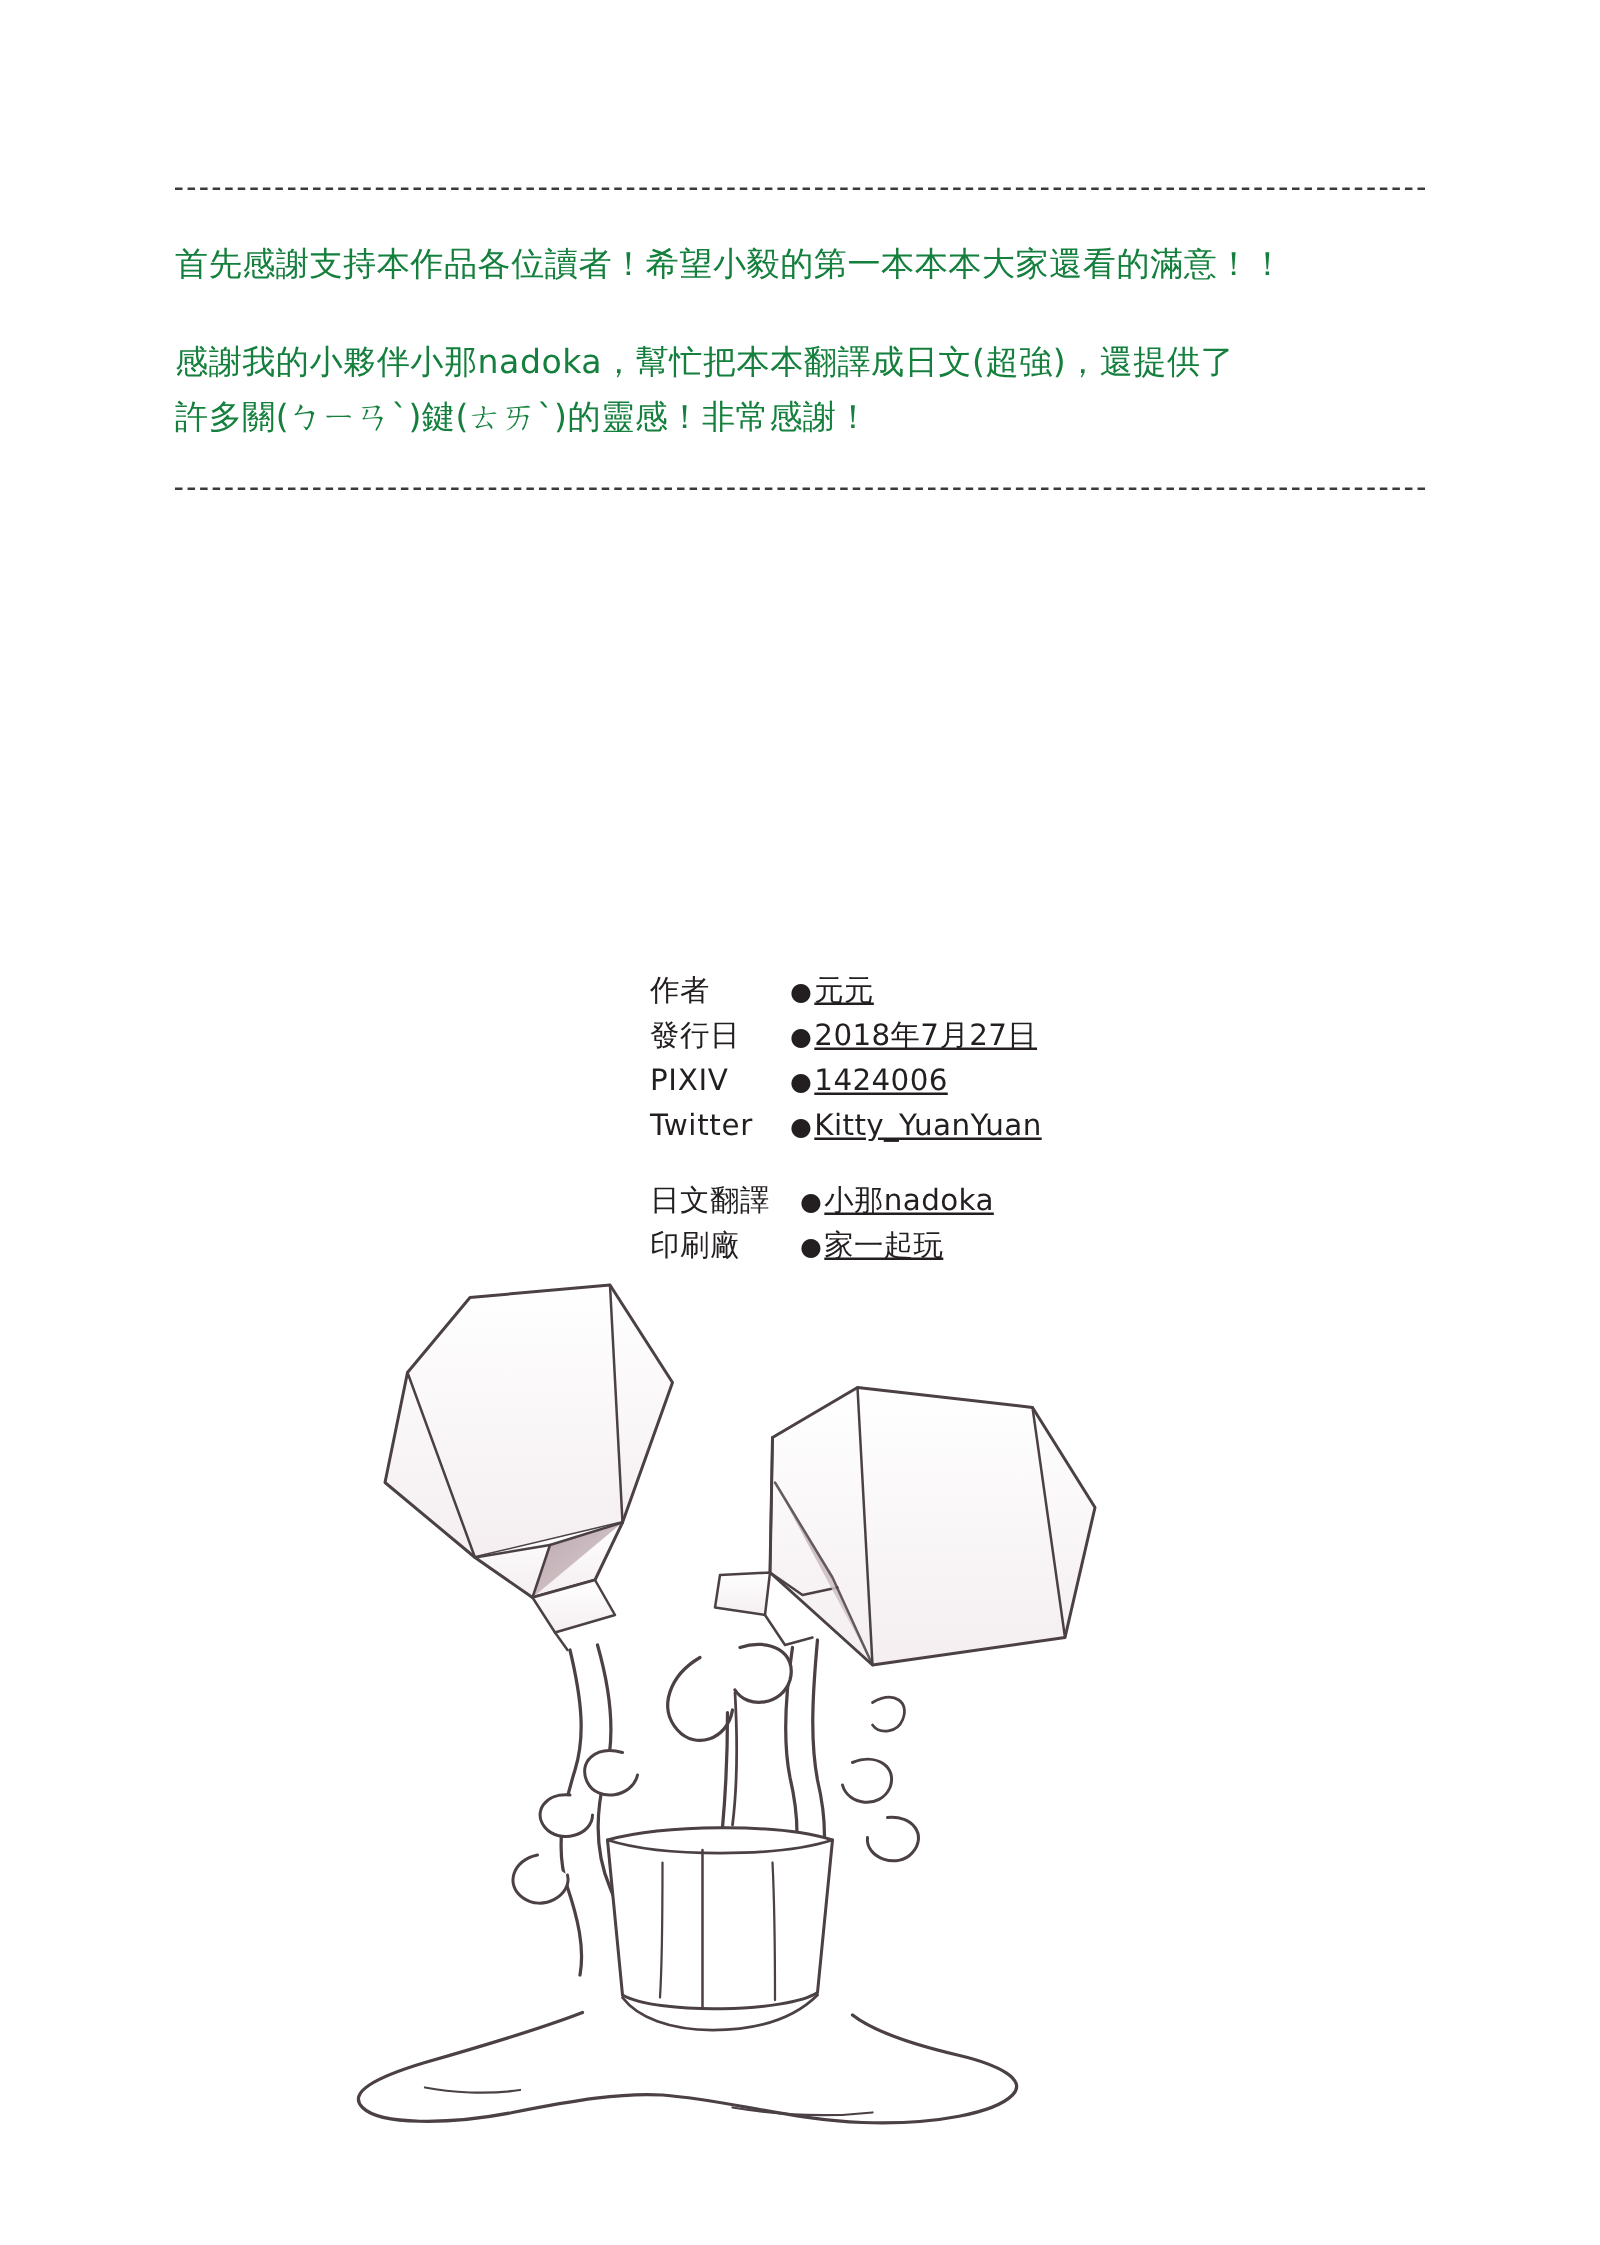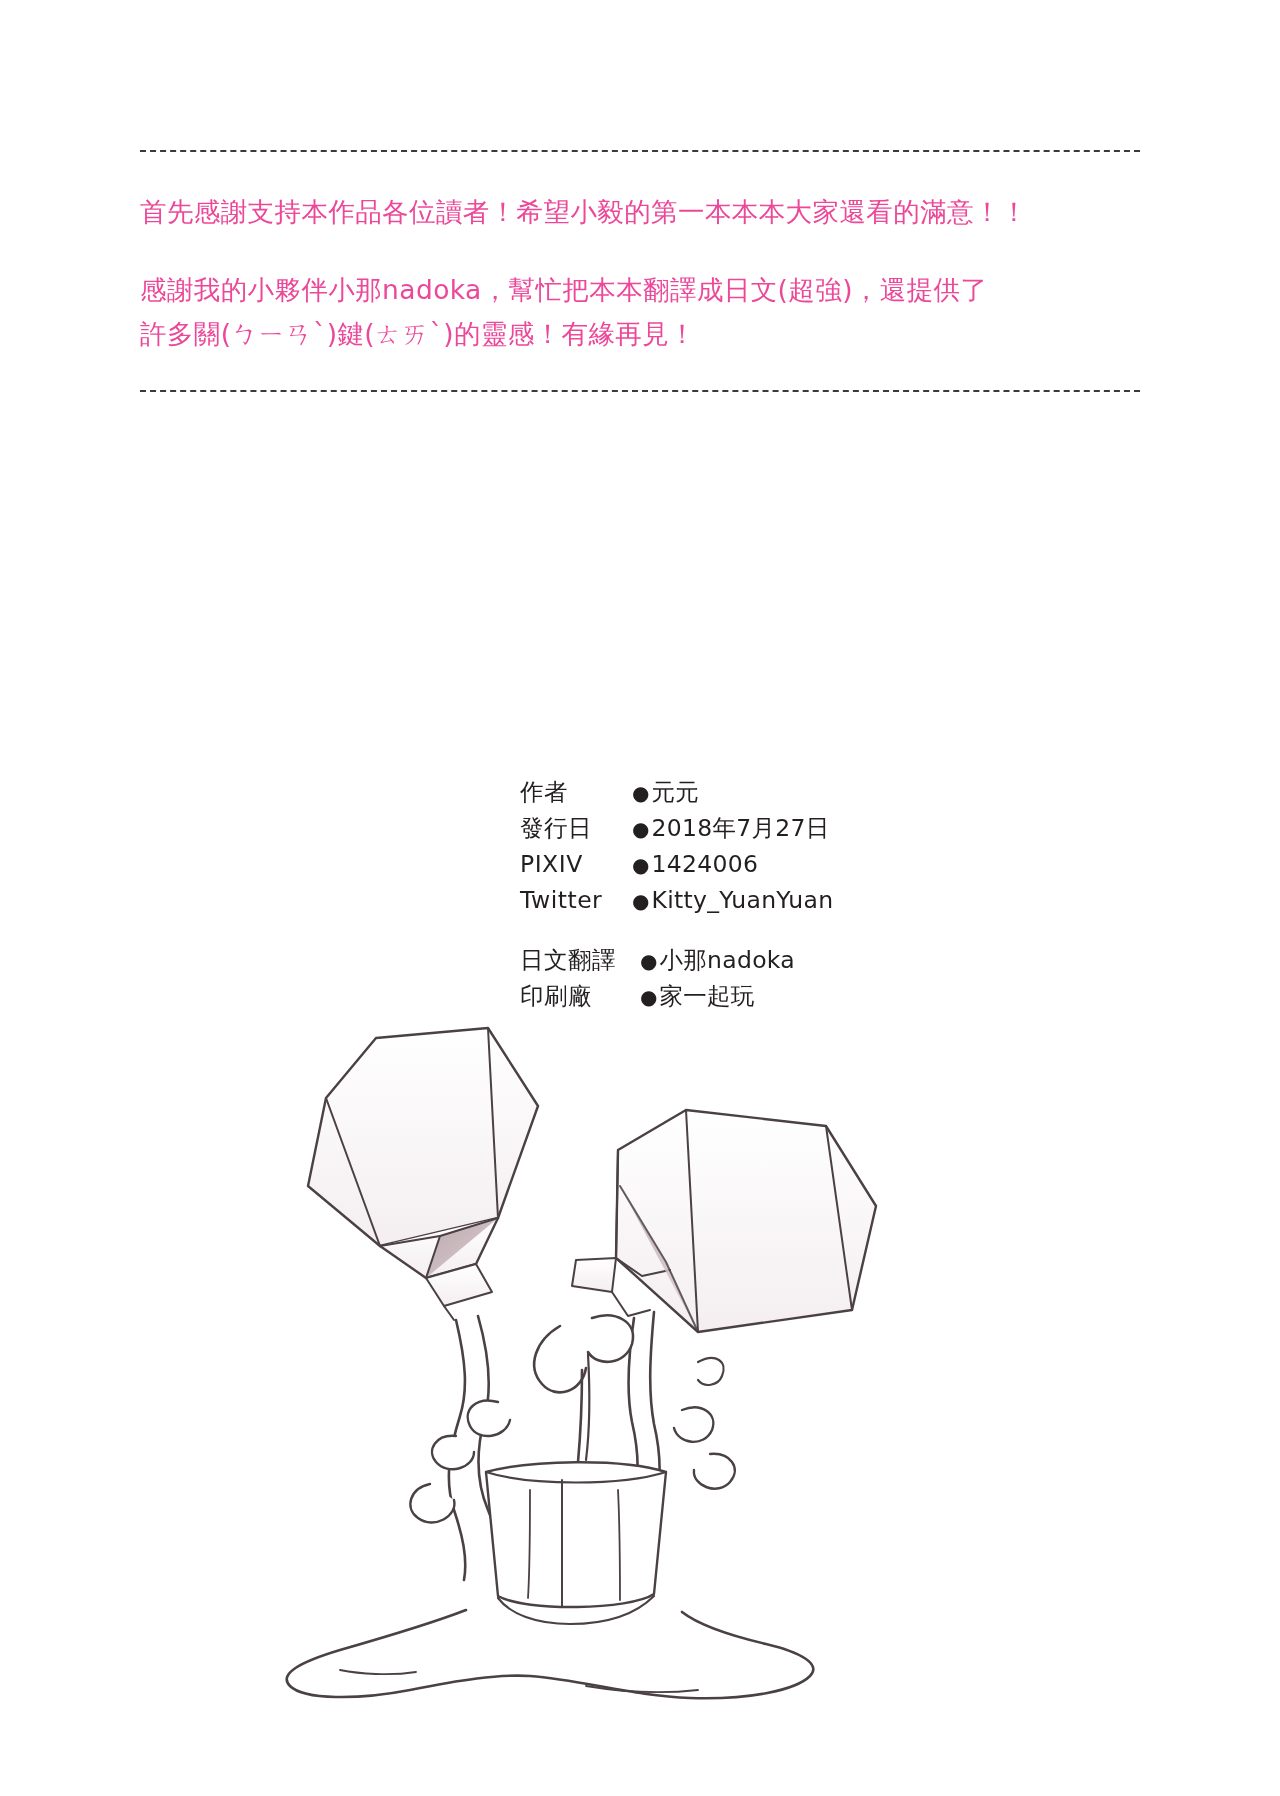--- a/index.html
+++ b/index.html
@@ -36,21 +36,21 @@
     border-top: 2px dashed #3a3a3a;
     margin: 0 0 38px 0;
   }
   .rule.bottom {
     margin: 26px 0 0 0;
   }
   .para {
     font-size: 26.5px;
     line-height: 44px;
     letter-spacing: 0.4px;
-    color: #ec4899;
+    color: #15803d;
     margin: 0 0 34px 0;
     white-space: pre-wrap;
   }
   .para:last-child { margin-bottom: 0; }
 
   
   .colophon {
     position: absolute;
     left: 520px;
     top: 775px;
@@ -72,20 +72,21 @@
     flex: 0 0 120px;
   }
   .colo-dot {
     flex: 0 0 auto;
     margin-right: 2px;
     font-size: 20px;
     line-height: 35px;
   }
   .colo-value {
     letter-spacing: 0.3px;
+    text-decoration: underline;
   }
   .colo-gap { height: 24px; }
 
   
   .illus {
     position: absolute;
     left: 230px;
     top: 1010px;
     width: 820px;
     height: 740px;
@@ -95,21 +96,21 @@
 </head>
 <body>
 
 <div class="page">
 
   <div class="afterword">
     <div class="rule"></div>
 
     <p class="para">首先感謝支持本作品各位讀者！希望小毅的第一本本本大家還看的滿意！！</p>
     <p class="para">感謝我的小夥伴小那nadoka，幫忙把本本翻譯成日文(超強)，還提供了
-許多關(ㄅㄧㄢˋ)鍵(ㄊㄞˋ)的靈感！有緣再見！</p>
+許多關(ㄅㄧㄢˋ)鍵(ㄊㄞˋ)的靈感！非常感謝！</p>
 
     <div class="rule bottom"></div>
   </div>
 
   <div class="colophon">
 
     <div class="colo-row">
       <span class="colo-label">作者</span>
       <span class="colo-dot">●</span>
       <span class="colo-value">元元</span>

